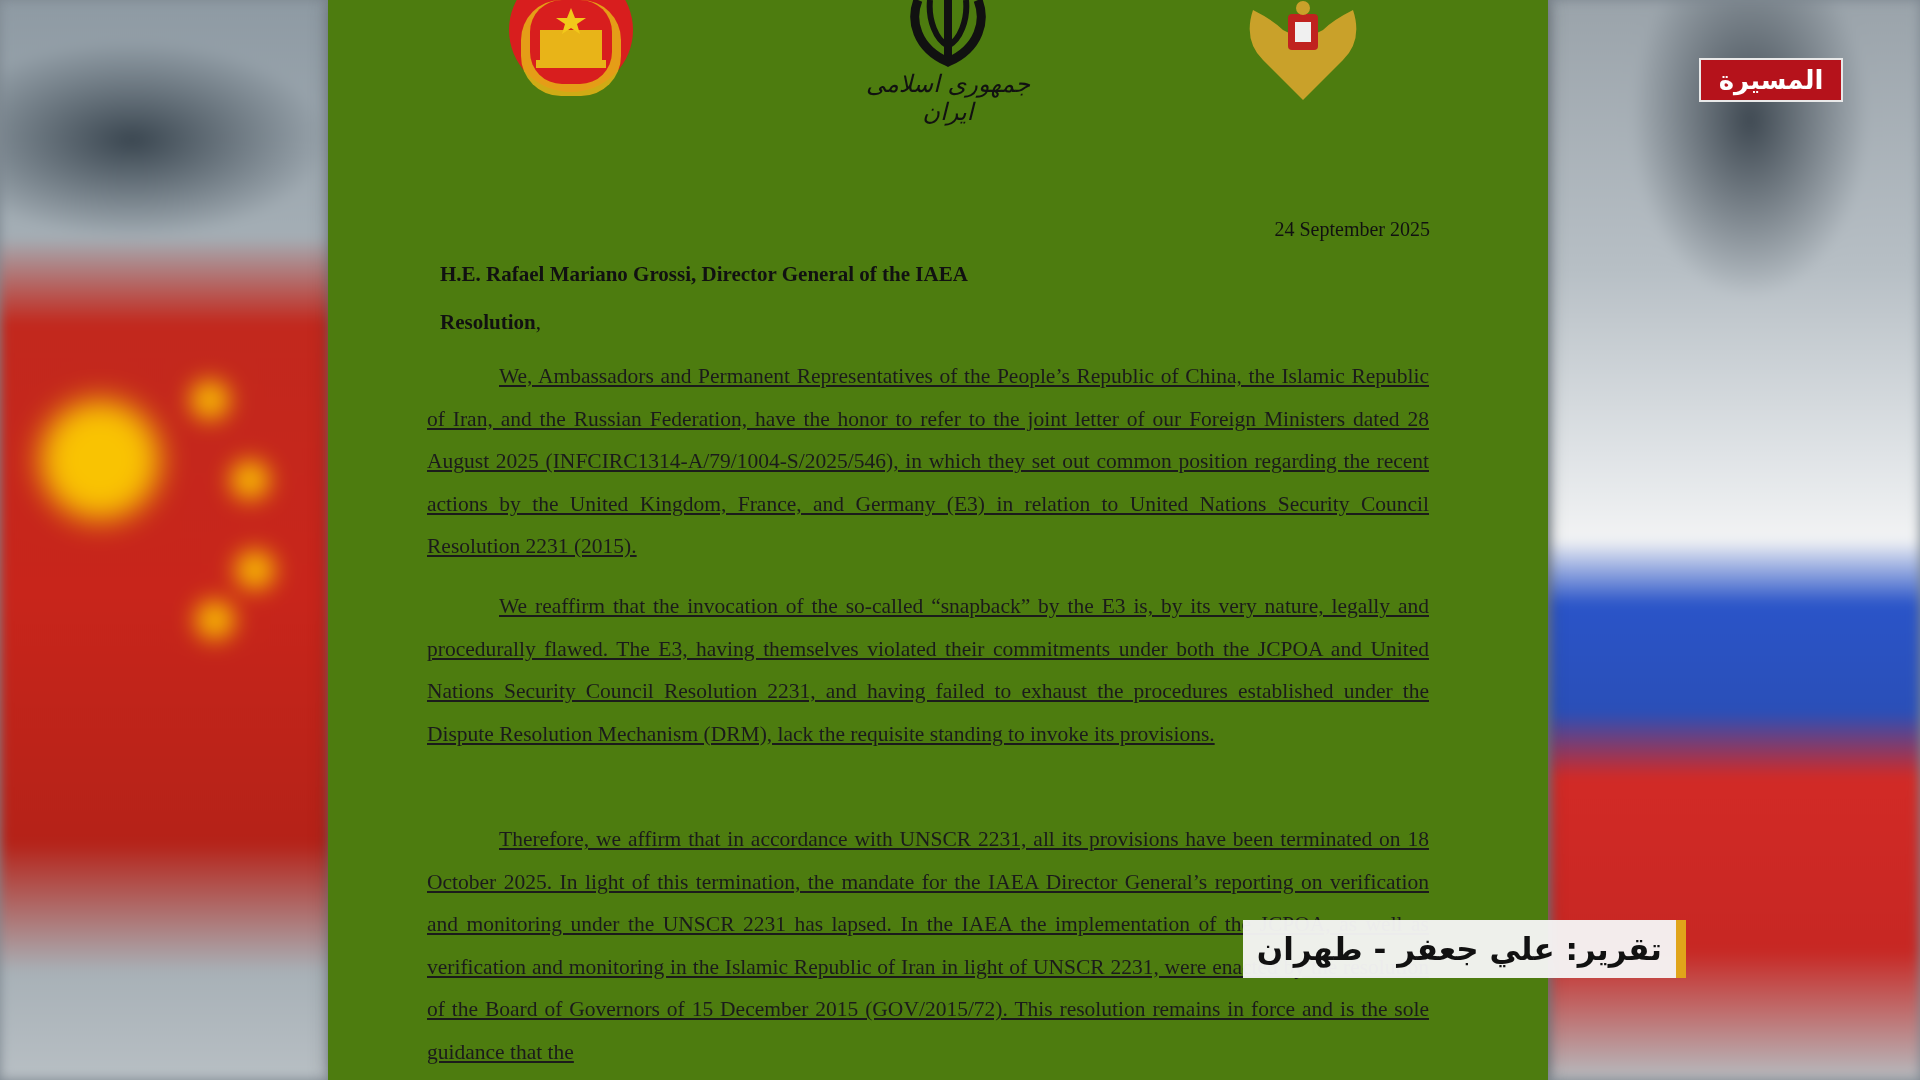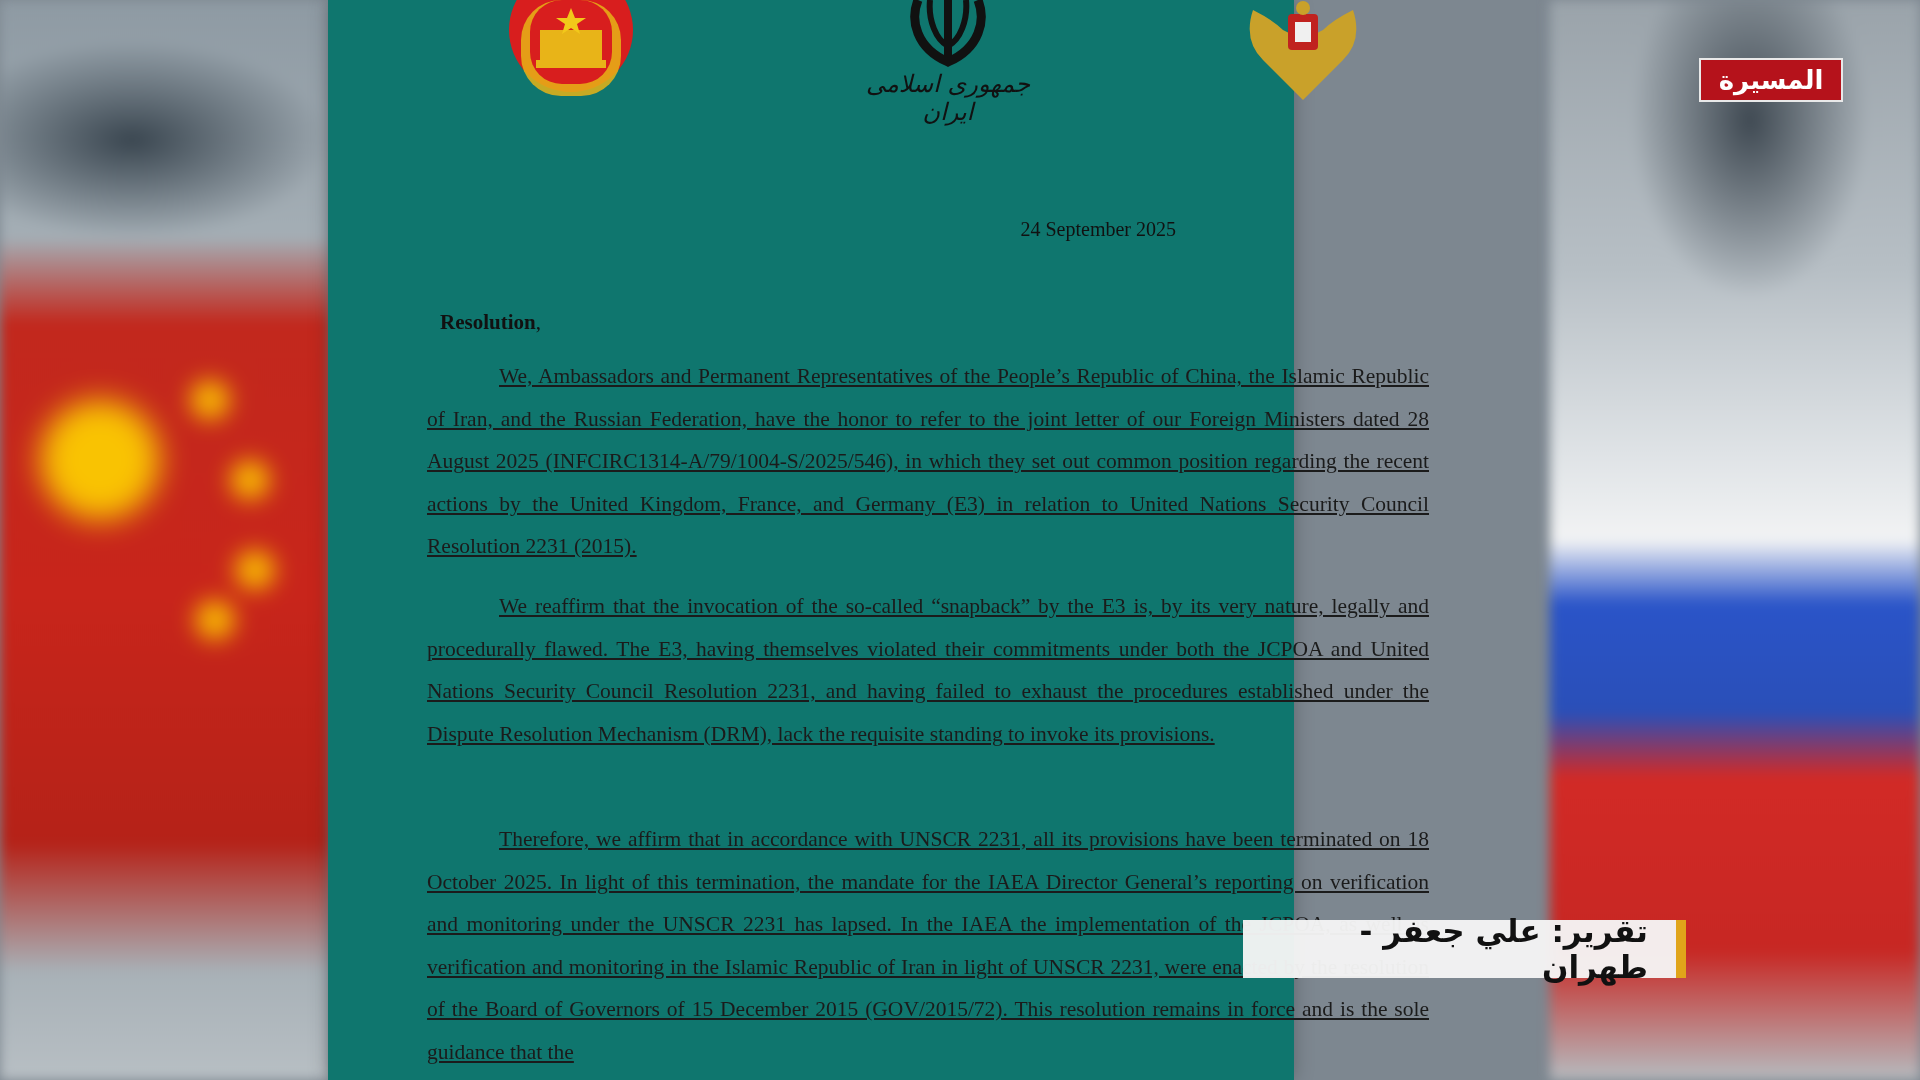--- a/index.html
+++ b/index.html
@@ -10,21 +10,21 @@
     background: linear-gradient(180deg, #8e9aa3 0%, #a4aeb5 22%, #c2281d 30%, #c8251b 55%, #b52218 78%, #a8b1b7 90%, #b8bfc4 100%); filter: blur(6px); }
   .bg-left .star-big { position:absolute; left:40px; top:400px; width:120px; height:120px; background:#ffd400; border-radius:50%; filter: blur(14px); opacity:.9; }
   .bg-left .star-s { position:absolute; width:40px; height:40px; background:#ffcc00; border-radius:50%; filter: blur(10px); opacity:.85; }
   .bg-left .dark { position:absolute; left:0; top:40px; width:330px; height:200px; background: radial-gradient(ellipse at 40% 50%, #3a4650 0%, rgba(58,70,80,0) 70%); }
 
   .bg-right { position:absolute; right:0; top:0; width:370px; height:1080px; overflow:hidden;
     background: linear-gradient(180deg, #9aa3aa 0%, #b7bfc5 25%, #dfe3e6 42%, #f2f3f4 50%, #2a54c8 56%, #2a4fb8 66%, #d22a26 72%, #c72723 88%, #b6bcc0 100%); filter: blur(6px); }
   .bg-right .dark { position:absolute; left:80px; top:0; width:240px; height:300px; background: radial-gradient(ellipse at 50% 40%, #3f4952 0%, rgba(63,73,82,0) 70%); }
 
   
-  .paper { position:absolute; left:328px; top:0; width:966px; height:1080px; background:#0f766e; box-shadow: 0 0 18px rgba(0,0,0,.25); }
+  .paper { position:absolute; left:328px; top:0; width:1220px; height:1080px; background:#4d7c0f; box-shadow: 0 0 18px rgba(0,0,0,.25); }
 
   .emblem { position:absolute; }
   .emblem.china { left:178px; top:0; width:130px; height:96px; }
   .emblem.iran { left:530px; top:0; width:180px; height:120px; }
   .emblem.russia { left:905px; top:0; width:140px; height:104px; }
 
   .date { position:absolute; right:118px; top:218px; font-size:20px; color:#111; }
   .addressee { position:absolute; left:112px; top:262px; font-size:21px; font-weight:bold; color:#111; }
   .salutation { position:absolute; left:112px; top:310px; font-size:21px; color:#111; }
   .salutation b { font-weight:bold; }
@@ -33,21 +33,21 @@
   .p1 { top:355px; }
   .p2 { top:585px; }
   .p3 { top:818px; }
 
   
   .logo { position:absolute; left:1699px; top:58px; width:144px; height:44px; background:#b5121b; border:2px solid #e9e9e9; box-sizing:border-box;
     display:flex; align-items:center; justify-content:center; color:#fff; font-family:"DejaVu Sans", sans-serif; font-weight:bold; font-size:26px; letter-spacing:-1px; }
 
   
   .caption { position:absolute; left:1243px; top:920px; width:433px; height:58px; background:rgba(245,245,245,.96); display:flex; align-items:center; justify-content:flex-end; }
-  .caption .text { font-family:"DejaVu Sans", sans-serif; font-weight:bold; font-size:31px; color:#111; padding-right:28px; direction:rtl; }
+  .caption .text { font-family:"DejaVu Sans", sans-serif; font-weight:bold; font-size:31px; color:#111; padding-right:14px; direction:rtl; }
   .caption .bar { position:absolute; right:-10px; top:0; width:10px; height:58px; background:#e0a41a; }
 </style>
 </head>
 <body>
 
 <div class="bg-left">
   <div class="dark"></div>
   <div class="star-big"></div>
   <div class="star-s" style="left:190px;top:380px;"></div>
   <div class="star-s" style="left:230px;top:460px;"></div>
@@ -79,20 +79,21 @@
   </div>
 
   <svg class="emblem russia" viewBox="0 0 140 104">
     <path d="M20 10 Q10 40 30 60 Q50 80 70 100 Q90 80 110 60 Q130 40 120 10 Q100 20 90 30 L70 40 L50 30 Q40 20 20 10Z" fill="#c9a12a"></path>
     <rect x="55" y="14" width="30" height="36" rx="4" fill="#c0221f"></rect>
     <rect x="62" y="22" width="16" height="20" fill="#f0f0f0"></rect>
     <circle cx="70" cy="8" r="7" fill="#c9a12a"></circle>
   </svg>
 
   <div class="date">24 September 2025</div>
+  <div class="addressee">H.E. Rafael Mariano Grossi, Director General of the IAEA</div>
   <div class="salutation"><b>Resolution</b><span>,</span></div>
 
   <p class="para p1" style="margin:0;">We, Ambassadors and Permanent Representatives of the People’s Republic of China, the Islamic Republic of Iran, and the Russian Federation, have the honor to refer to the joint letter of our Foreign Ministers dated 28 August 2025 (INFCIRC1314-A/79/1004-S/2025/546), in which they set out common position regarding the recent actions by the United Kingdom, France, and Germany (E3) in relation to United Nations Security Council Resolution 2231 (2015).</p>
   <p class="para p2" style="margin:0;">We reaffirm that the invocation of the so-called “snapback” by the E3 is, by its very nature, legally and procedurally flawed. The E3, having themselves violated their commitments under both the JCPOA and United Nations Security Council Resolution 2231, and having failed to exhaust the procedures established under the Dispute Resolution Mechanism (DRM), lack the requisite standing to invoke its provisions.</p>
   <p class="para p3" style="margin:0;">Therefore, we affirm that in accordance with UNSCR 2231, all its provisions have been terminated on 18 October 2025. In light of this termination, the mandate for the IAEA Director General’s reporting on verification and monitoring under the UNSCR 2231 has lapsed. In the IAEA the implementation of the JCPOA, as well as verification and monitoring in the Islamic Republic of Iran in light of UNSCR 2231, were enacted by the resolution of the Board of Governors of 15 December 2015 (GOV/2015/72). This resolution remains in force and is the sole guidance that the</p>
 </div>
 
 <div class="logo">المسيرة</div>
 
 <div class="caption">

